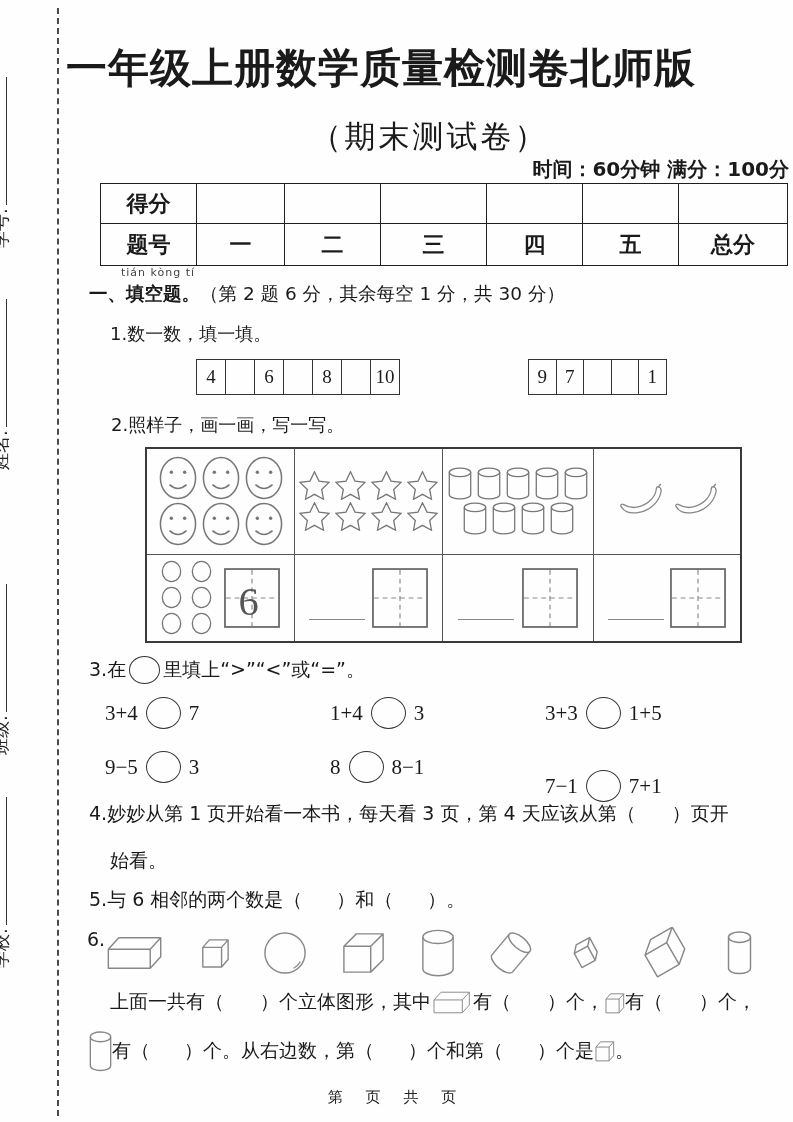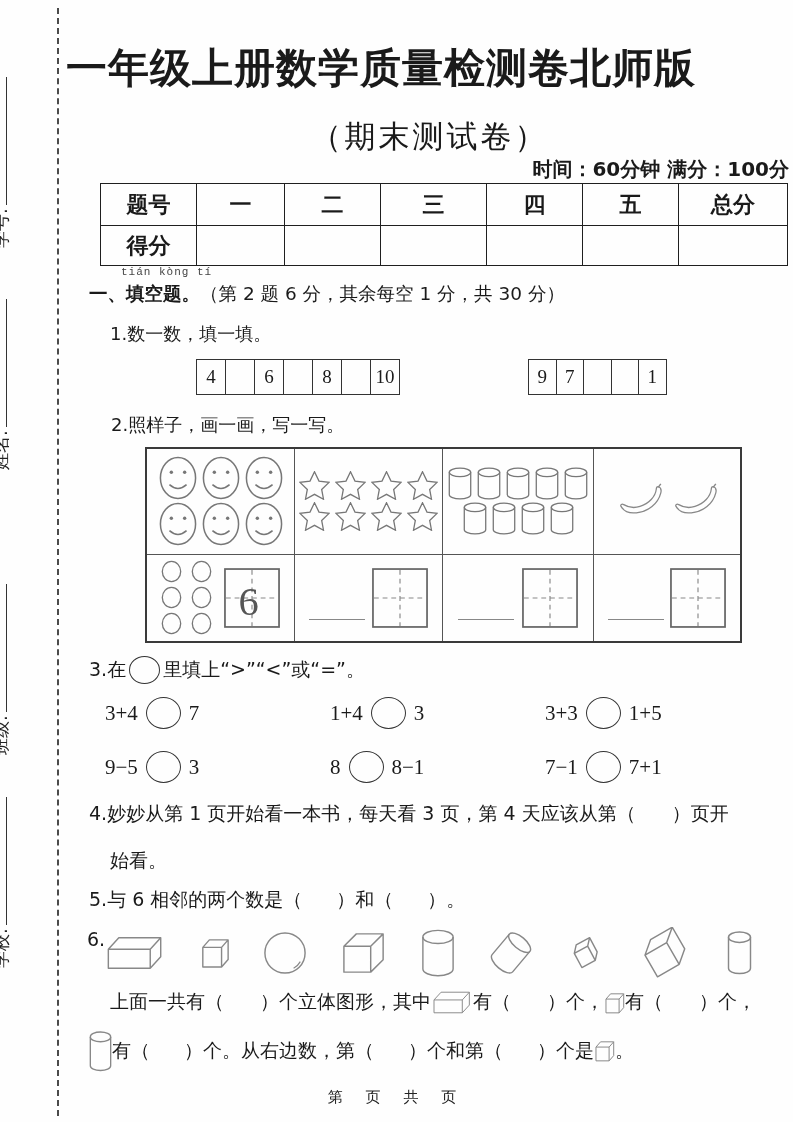--- a/index.html
+++ b/index.html
@@ -14,21 +14,21 @@
 
   
   .title{position:absolute;top:14px;left:66px;width:727px;font-size:41px;font-weight:bold;letter-spacing:1px;}
   .subtitle{position:absolute;top:90px;left:66px;width:727px;text-align:center;font-size:31px;font-weight:normal;letter-spacing:3px;}
   .meta{position:absolute;top:156px;left:0;width:789px;text-align:right;font-size:20px;font-weight:600;}
 
   
   .score-table{position:absolute;left:100px;top:183px;border-collapse:collapse;table-layout:fixed;}
   .score-table td{border:1.8px solid #1f1f1f;text-align:center;font-size:22px;font-weight:bold;padding:0;}
 
-  .pinyin{position:absolute;left:121px;top:266px;font-size:11px;color:#444;letter-spacing:1px;font-family:Liberation Mono, monospace;}
+  .pinyin{position:absolute;left:121px;top:266px;font-size:11px;color:#444;letter-spacing:1px;}
   .section-title{position:absolute;left:89px;top:281px;font-size:18.5px;}
   .section-title b{font-weight:bold;}
   .section-title span{font-weight:normal;}
 
   .q-label{position:absolute;font-size:18px;}
 
   
   .strip{position:absolute;top:359px;display:flex;}
   .strip .cell{width:28px;height:34px;border:1.4px solid #333;border-left:none;display:flex;align-items:center;
                justify-content:center;font-family:"Liberation Serif",serif;font-size:19px;}
@@ -82,38 +82,38 @@
     <colgroup id="score-cols">
         <col style="width: 96px;">
         <col style="width: 88px;">
         <col style="width: 96px;">
         <col style="width: 106px;">
         <col style="width: 96px;">
         <col style="width: 96px;">
         <col style="width: 109px;">
       </colgroup>
     <tbody>
+      <tr id="score-row-2" style="height:40px">
+          <td>得分</td>
+          <td></td>
+          <td></td>
+          <td></td>
+          <td></td>
+          <td></td>
+          <td></td>
+        </tr>
       <tr id="score-row-1" style="height:42px">
           <td>题号</td>
           <td>一</td>
           <td>二</td>
           <td>三</td>
           <td>四</td>
           <td>五</td>
           <td>总分</td>
         </tr>
-      <tr id="score-row-2" style="height:40px">
-          <td>得分</td>
-          <td></td>
-          <td></td>
-          <td></td>
-          <td></td>
-          <td></td>
-          <td></td>
-        </tr>
     </tbody>
   </table>
 
   <div class="pinyin">tián kòng  tí</div>
   <div class="section-title">
     <b>一、填空题。</b><span>（第 2 题 6 分，其余每空 1 分，共 30 分）</span>
   </div>
 
   <div class="q-label" style="left:110px;top:322px">1.数一数，填一填。</div>
   <div id="strip1" class="strip" style="left:196px">
@@ -349,21 +349,21 @@
       <div class="q3-item" style="left: 105px; top: 751px;">
         <span>9−5</span>
         <span class="cmp-circle"></span>
         <span>3</span>
       </div>
       <div class="q3-item" style="left: 330px; top: 751px;">
         <span>8</span>
         <span class="cmp-circle"></span>
         <span>8−1</span>
       </div>
-      <div class="q3-item" style="left: 545px; top: 751px;">
+      <div class="q3-item" style="left: 545px; top: 770px;">
         <span>7−1</span>
         <span class="cmp-circle"></span>
         <span>7+1</span>
       </div>
     </div>
 
   <div class="text-line" id="q4-line1" style="left:89px;top:801px"><span>4.妙妙从第 1 页开始看一本书，每天看 3 页，第 4 天应该从第（</span><span class="blank-gap" style="width: 36px;"></span><span>）页开</span></div>
   <div class="text-line" style="left:110px;top:848px">始看。</div>
 
   <div class="text-line" id="q5-line" style="left:89px;top:887px"><span>5.与 6 相邻的两个数是（</span><span class="blank-gap" style="width: 34px;"></span><span>）和（</span><span class="blank-gap" style="width: 34px;"></span><span>）。</span></div>

